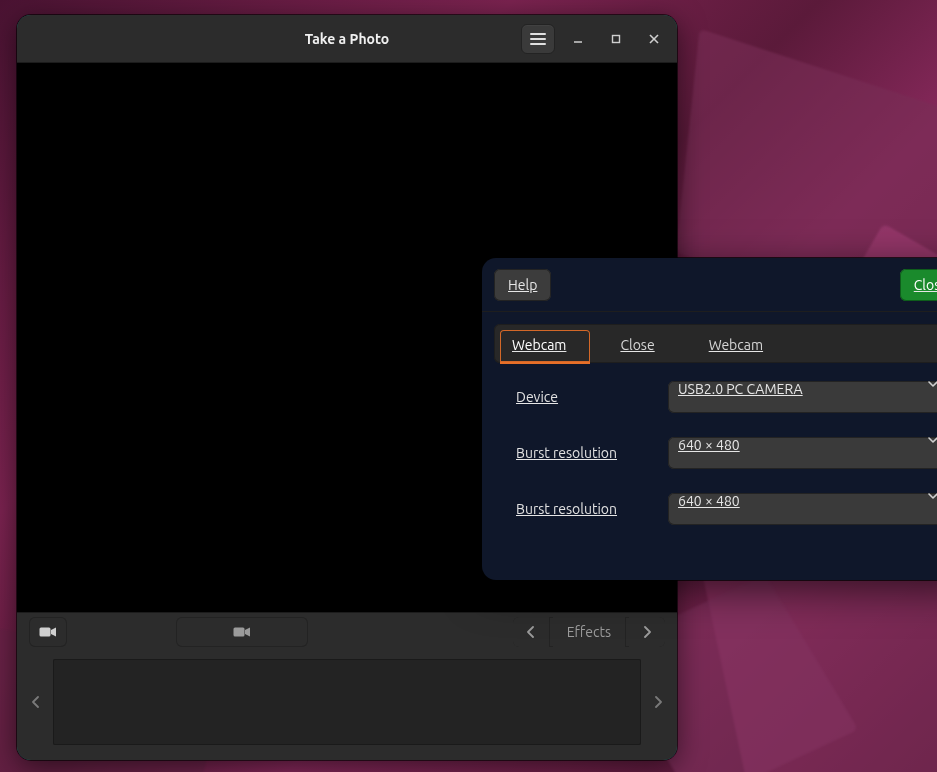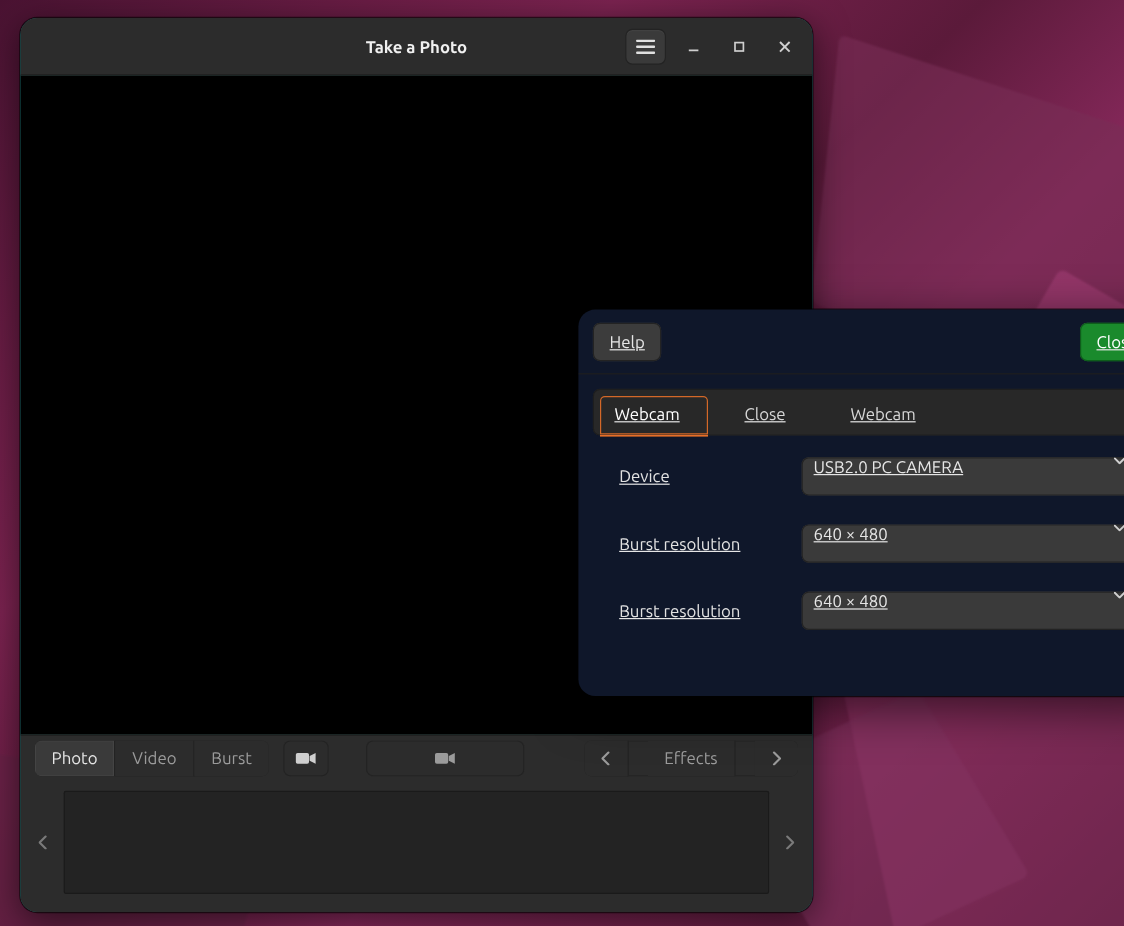--- a/index.html
+++ b/index.html
@@ -111,21 +111,21 @@
     background: #2c2c2c;
     box-shadow: inset 0 0 0 1px #232323;
     display: inline-flex; align-items: center; justify-content: center;
   }
   .shutter {
     flex: 0 0 132px;
     margin: 0 auto;
   }
   .right-group {
     margin-left: auto;
-    display: flex; gap: 16px;
+    display: flex; gap: 3px;
   }
   .right-group .seg-btn { padding: 0 14px; }
   .nav-btn { padding: 0 10px; }
   .thumbstrip {
     flex: 1 1 auto;
     display: flex; align-items: center;
     padding: 6px 8px 12px 8px;
     background: #2c2c2c;
     gap: 6px;
   }
@@ -268,25 +268,20 @@
           <line x1="10" y1="2" x2="2" y2="10" stroke-width="1.6"></line>
         </svg>
       </div>
     </div>
   </div>
 
   <div class="viewport"></div>
 
   <div class="toolbar">
 
-    <span class="seg">
-      <span class="seg-btn active">Photo</span>
-      <span class="seg-btn">Video</span>
-      <span class="seg-btn">Burst</span>
-    </span>
 
     <span class="icon-btn">
       <svg width="18" height="12" viewBox="0 0 18 12">
         <rect x="0.5" y="1.5" width="11" height="9" rx="1.5" fill="#cfcfcf"></rect>
         <path d="M12 4 L17 1.5 L17 10.5 L12 8 Z" fill="#cfcfcf"></path>
       </svg>
     </span>
 
     <span class="icon-btn shutter">
       <svg width="18" height="12" viewBox="0 0 18 12">

